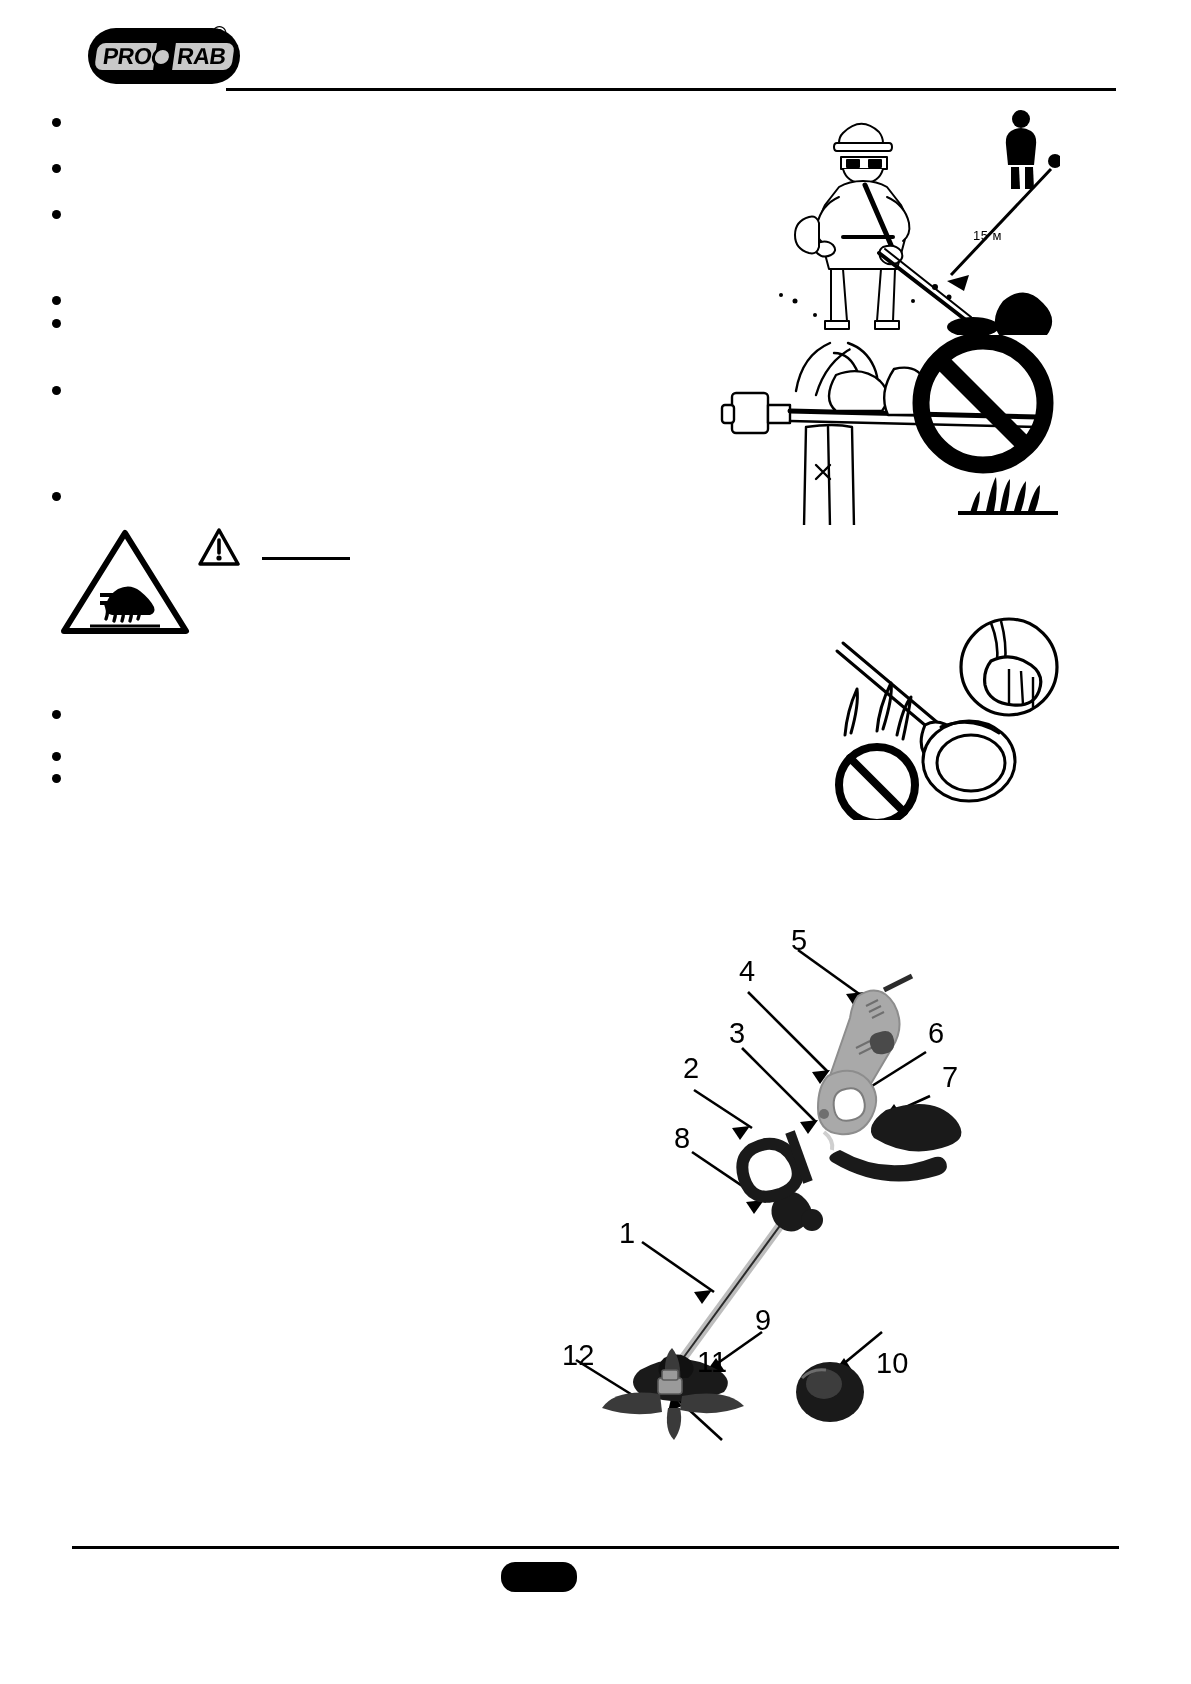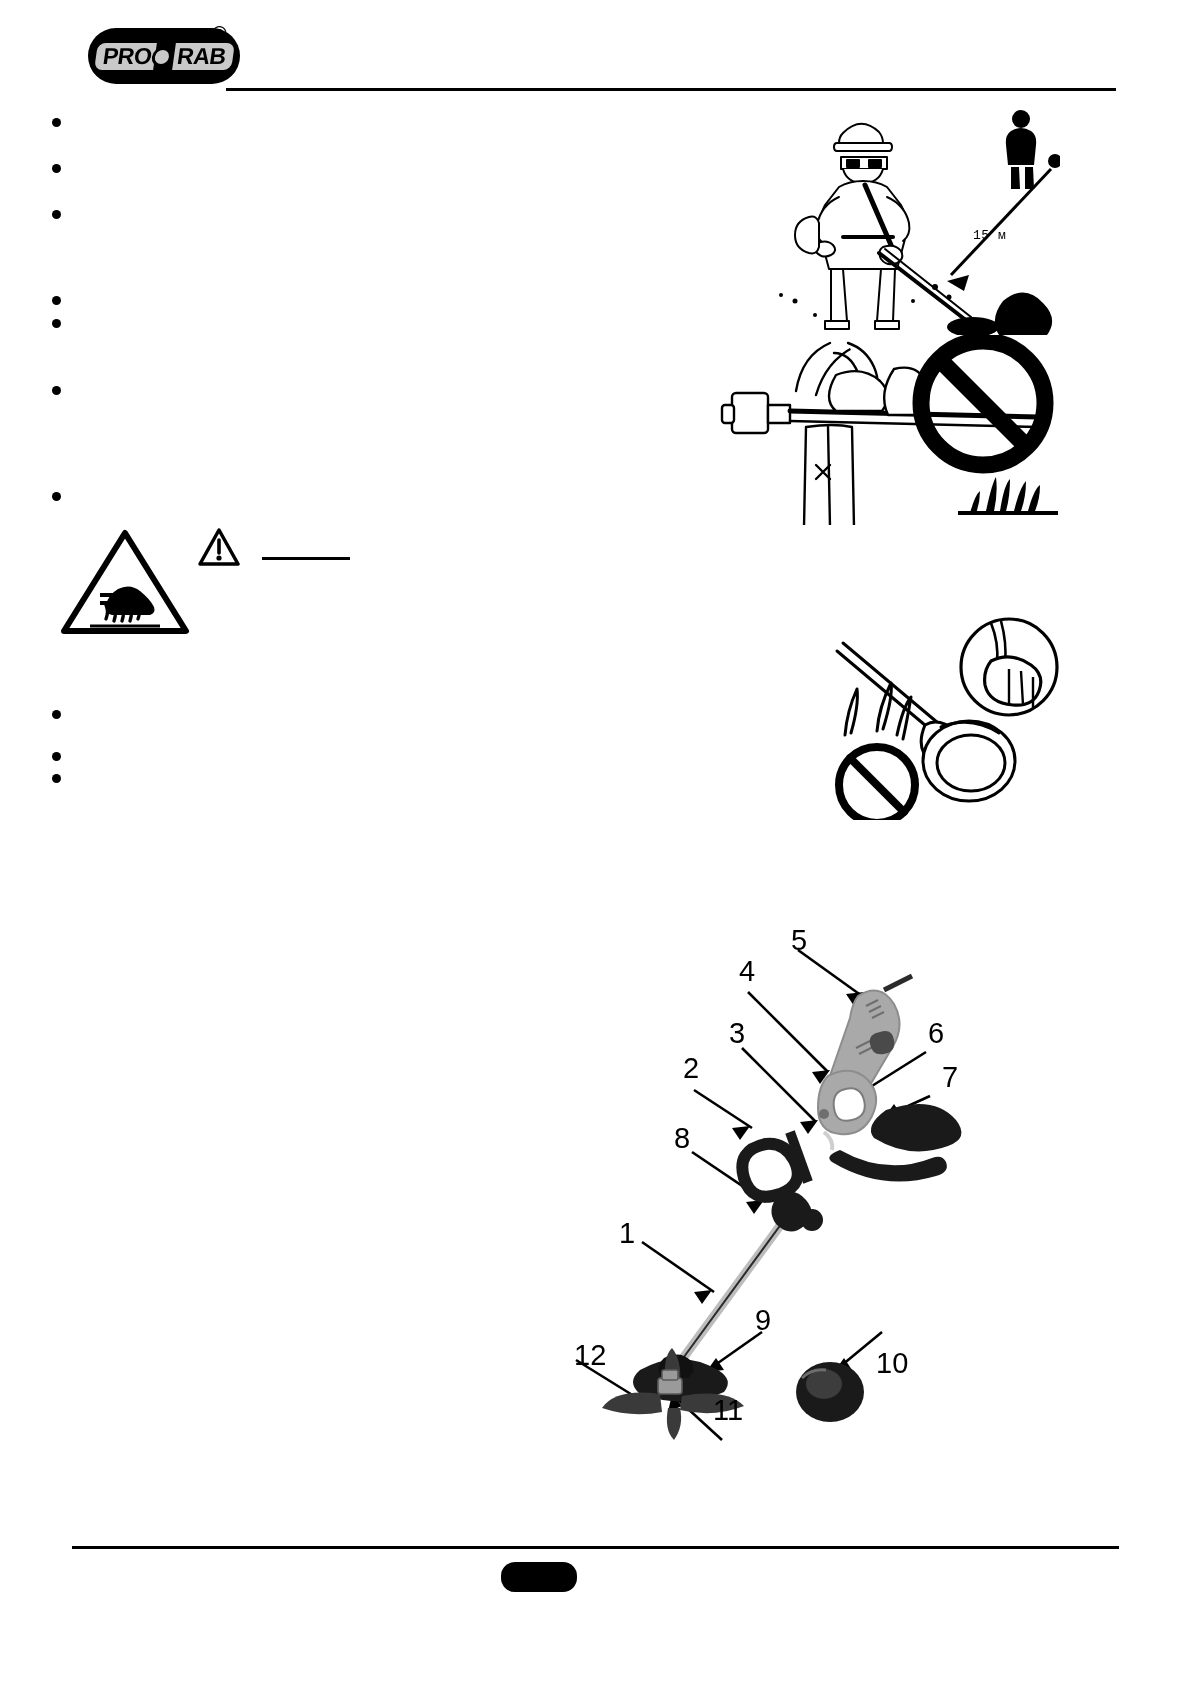--- a/index.html
+++ b/index.html
@@ -141,21 +141,21 @@
   }
   #illu-operator { left: 735px; top: 105px; width: 325px; height: 230px; }
   #illu-prohibit { left: 718px; top: 335px; width: 345px; height: 190px; }
   #illu-guard    { left: 765px; top: 585px; width: 300px; height: 235px; }
   #illu-parts    { left: 540px; top: 900px; width: 500px; height: 590px; }
 
   .dist-label {
     position: absolute;
     left: 973px; top: 228px;
     font-size: 13px;
-    font-family: Liberation Mono, monospace;
+    font-family: Liberation Sans, sans-serif;
     letter-spacing: 0.5px;
   }
 
   
   .callout {
     position: absolute;
     font-size: 29px;
     font-family: "Liberation Sans", sans-serif;
     font-weight: 400;
     color: #000;
@@ -490,19 +490,19 @@
   <div class="callout" style="left:619px; top:1219px;">1</div>
   <div class="callout" style="left:683px; top:1054px;">2</div>
   <div class="callout" style="left:729px; top:1019px;">3</div>
   <div class="callout" style="left:739px; top:957px;">4</div>
   <div class="callout" style="left:791px; top:926px;">5</div>
   <div class="callout" style="left:928px; top:1019px;">6</div>
   <div class="callout" style="left:942px; top:1063px;">7</div>
   <div class="callout" style="left:674px; top:1124px;">8</div>
   <div class="callout" style="left:755px; top:1306px;">9</div>
   <div class="callout" style="left:876px; top:1349px;">10</div>
-  <div class="callout" style="left:697px; top:1396px;margin-left:16px;">11</div>
-  <div class="callout" style="left:574px; top:1341px;">12</div>
+  <div class="callout" style="left:697px; top:1348px;">11</div>
+  <div class="callout" style="left:562px; top:1341px;">12</div>
 
   <div class="footer-rule"></div>
   <div class="footer-pill"></div>
 
 </div>
 
 </body></html>

